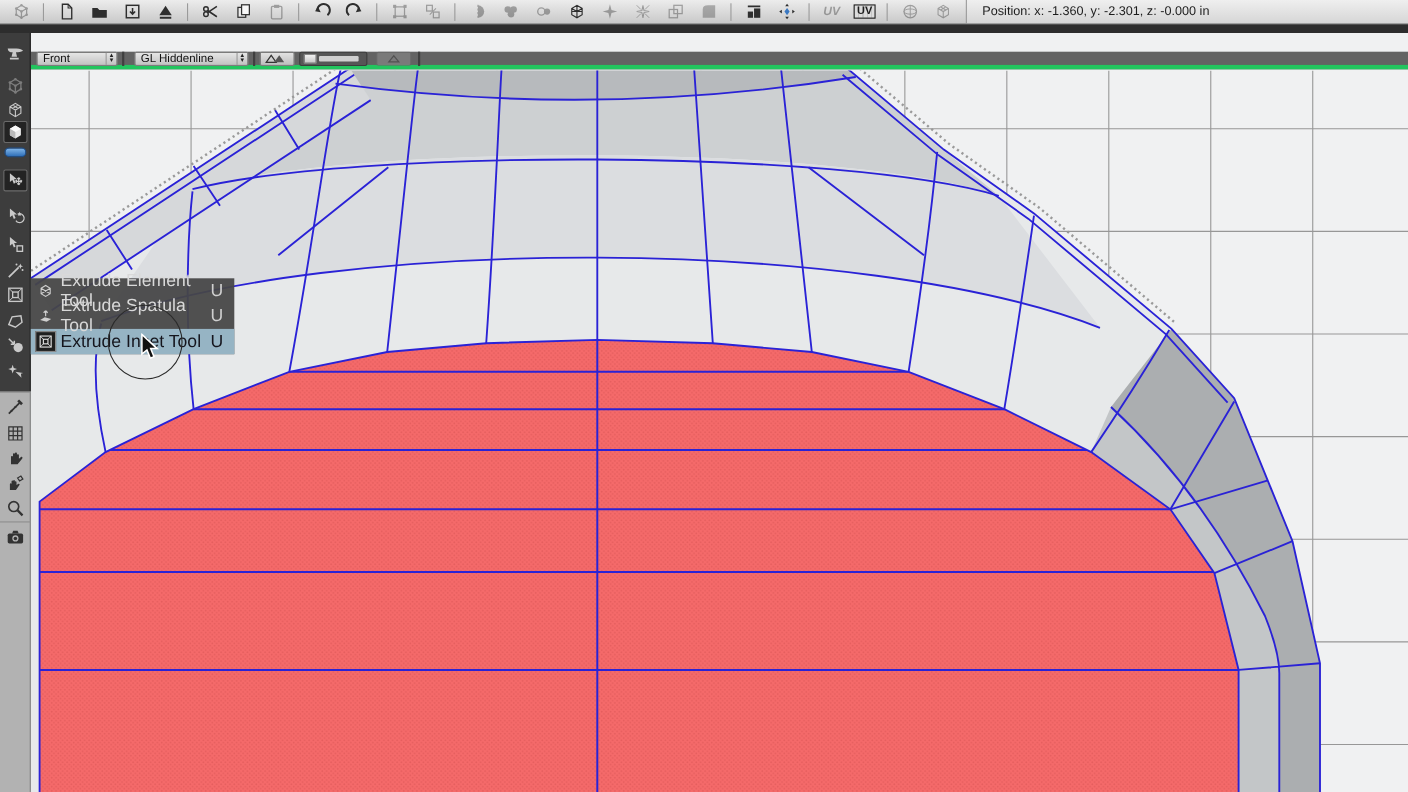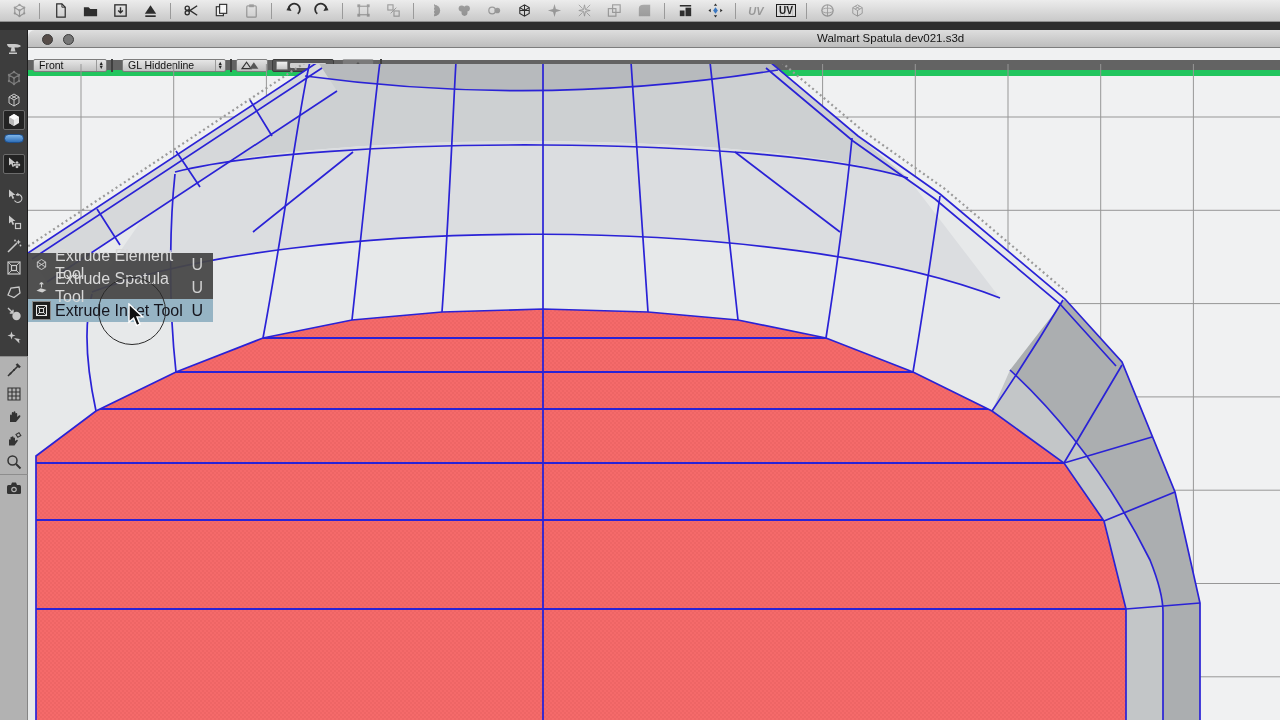--- a/index.html
+++ b/index.html
@@ -25,22 +25,22 @@
   
   #darkstrip{position:absolute;left:0;top:22px;width:1280px;height:8px;background:#2d2d2d;}
   #titlebar{position:absolute;left:28px;top:30px;width:1252px;height:18px;
     background:linear-gradient(#dedede,#bdbdbd);border-bottom:1px solid #7d7d7d;border-top-left-radius:7px;}
   .winbtn{position:absolute;top:3.5px;width:11px;height:11px;border-radius:50%;border:1px solid #3c3c3c;}
   #winbtn1{left:14px;background:#564c48;}
   #winbtn2{left:35px;background:#767676;}
   #windowTitle{position:absolute;left:789px;top:2px;transform:none;font-size:11.5px;color:#141414;}
 
   
-  #vpheader{position:absolute;left:28px;top:60px;width:1252px;height:16px;background:#636363;
-    display:flex;align-items:center;border-bottom:6px solid #22c55e;}
+  #vpheader{position:absolute;left:28px;top:47px;width:1252px;height:16px;background:#636363;
+    display:flex;align-items:center;border-bottom:4px solid #22c55e;}
   .vselect{height:13px;background:linear-gradient(#e6e6e6,#c2c2c2);border:1px solid #7d7d7d;border-radius:2px;
     display:flex;align-items:center;justify-content:space-between;font-size:10.5px;color:#111;
     padding:0 2px 0 5px;margin-left:5px;}
   .stepper{display:flex;flex-direction:column;justify-content:center;line-height:4px;font-size:5.5px;color:#222;
     border-left:1px solid #9a9a9a;padding-left:2px;margin-left:4px;height:11px;}
   .vsep{width:2px;height:13px;background:#3f3f3f;margin:0 4px;}
   .vbtn{height:13px;background:linear-gradient(#e2e2e2,#bebebe);border:1px solid #7d7d7d;border-radius:2px;
     display:flex;align-items:center;justify-content:center;padding:0 3px;}
   .vbtn svg{width:24px;height:10px;}
   .vbtn.dim{opacity:.55;background:#8d8d8d;border-color:#6a6a6a;}
@@ -272,29 +272,25 @@
             <ellipse cx="9" cy="9" rx="6" ry="2.5" fill="none" stroke="currentColor" stroke-width="0.9"></ellipse>
             <path d="M9,3 V15" stroke="currentColor" stroke-width="0.9"></path>
           </svg>
         </span>
         <span class="tbico dis">
           <svg viewBox="0 0 18 18">
             <path d="M4,6 L9,3 L14,6 L14,12 L9,15 L4,12 Z M4,6 L9,9 L14,6 M9,9 V15 M6.5,4.5 L11.5,7.5 M6.5,7.5 L11.5,4.5" fill="none" stroke="currentColor" stroke-width="1"></path>
           </svg>
         </span>
       </div>
+      <div id="positionField">Position: x: -1.360, y: -2.301, z: -0.000 in</div>
     </div>
 
   <div id="darkstrip"></div>
 
-  <div id="titlebar">
-    <div class="winbtn" id="winbtn1"></div>
-    <div class="winbtn" id="winbtn2"></div>
-    <div id="windowTitle">Walmart Spatula dev021.s3d</div>
-  </div>
 
   <div id="vpheader">
     <div class="vselect" style="width:74px">
       <span>Front</span>
       <span class="stepper">
           <span>▲</span>
           <span>▼</span>
         </span>
     </div>
     <div class="vsep"></div>

